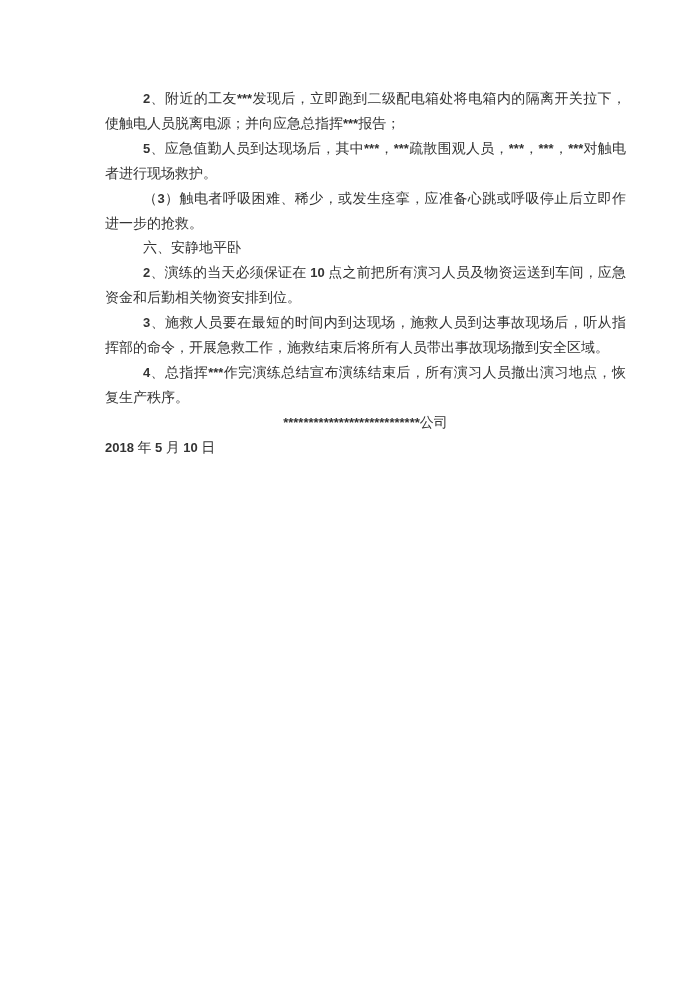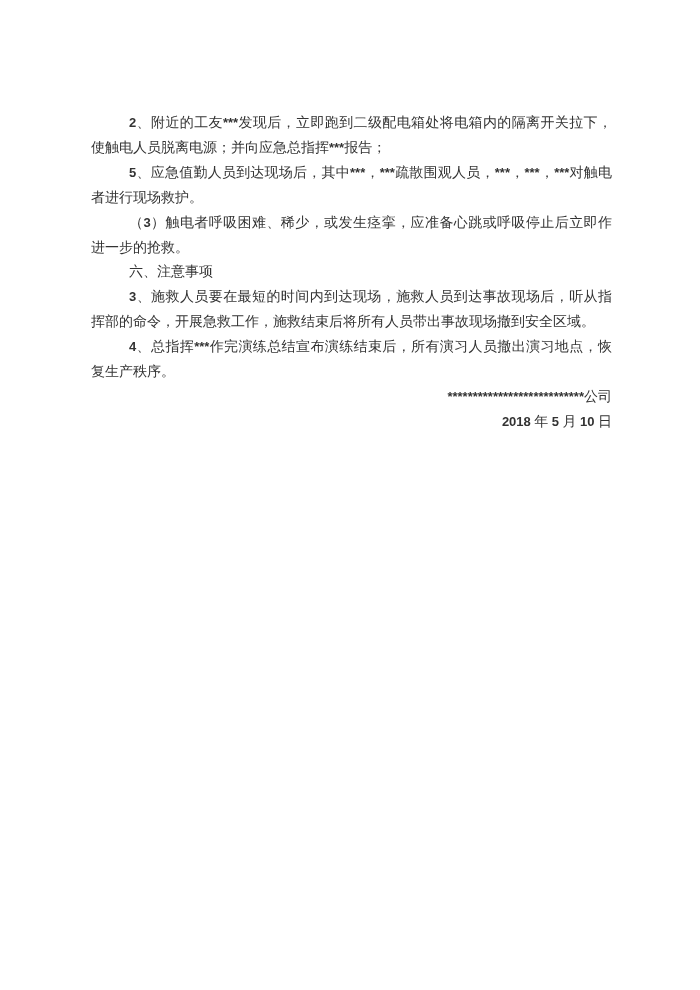--- a/index.html
+++ b/index.html
@@ -12,60 +12,60 @@
   }
   .page {
     position: relative;
     width: 700px;
     height: 990px;
     background: #ffffff;
     font-family: "Liberation Serif", "DejaVu Serif", serif;
   }
   .doc-body {
     position: absolute;
-    left: 91px;
+    left: 105px;
     top: 87px;
     width: 521px;
     color: #333333;
     font-size: 14px;
     line-height: 24.9px;
     text-align: justify;
     text-justify: inter-ideograph;
-    margin-top: 24px;
   }
   .doc-body p {
     margin: 0;
     padding: 0;
   }
   .para {
     text-indent: 38px;
   }
   .sig-company {
     text-indent: 0;
-    text-align: right;
+    text-align: center;
     padding-right: 27px;
   }
   .sig-date {
     text-indent: 0;
-    text-align: right;
+    text-align: left;
     padding-right: 78px;
   }
   .latin {
     font-family: "Liberation Sans", "DejaVu Sans", sans-serif;
     font-weight: 700;
     font-size: 13px;
   }
 </style>
 </head>
 <body>
 
 <main class="page">
   <section class="doc-body">
     <p class="para"><span class="latin">2</span>、附近的工友<span class="latin">***</span>发现后，立即跑到二级配电箱处将电箱内的隔离开关拉下，使触电人员脱离电源；并向应急总指挥<span class="latin">***</span>报告；</p>
     <p class="para"><span class="latin">5</span>、应急值勤人员到达现场后，其中<span class="latin">***</span>，<span class="latin">***</span>疏散围观人员，<span class="latin">***</span>，<span class="latin">***</span>，<span class="latin">***</span>对触电者进行现场救护。</p>
     <p class="para">（<span class="latin">3</span>）触电者呼吸困难、稀少，或发生痉挛，应准备心跳或呼吸停止后立即作进一步的抢救。</p>
-    <p class="para">六、注意事项</p>
+    <p class="para">六、安静地平卧</p>
+    <p class="para"><span class="latin">2</span>、演练的当天必须保证在 <span class="latin">10</span> 点之前把所有演习人员及物资运送到车间，应急资金和后勤相关物资安排到位。</p>
     <p class="para"><span class="latin">3</span>、施救人员要在最短的时间内到达现场，施救人员到达事故现场后，听从指挥部的命令，开展急救工作，施救结束后将所有人员带出事故现场撤到安全区域。</p>
     <p class="para"><span class="latin">4</span>、总指挥<span class="latin">***</span>作完演练总结宣布演练结束后，所有演习人员撤出演习地点，恢复生产秩序。</p>
     <p class="sig-company"><span class="latin">***************************</span>公司</p>
     <p class="sig-date"><span class="latin">2018</span> 年 <span class="latin">5</span> 月 <span class="latin">10</span> 日</p>
   </section>
 </main>
 
 </body></html>

